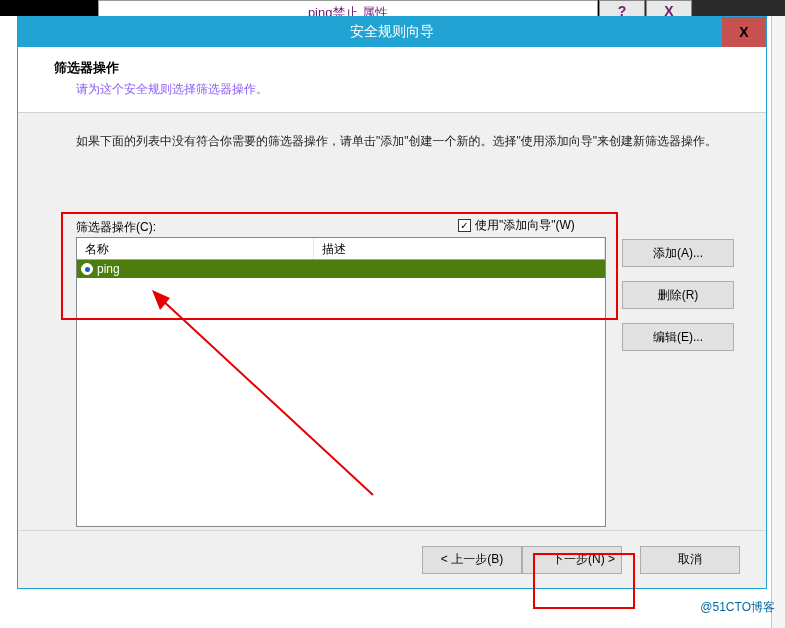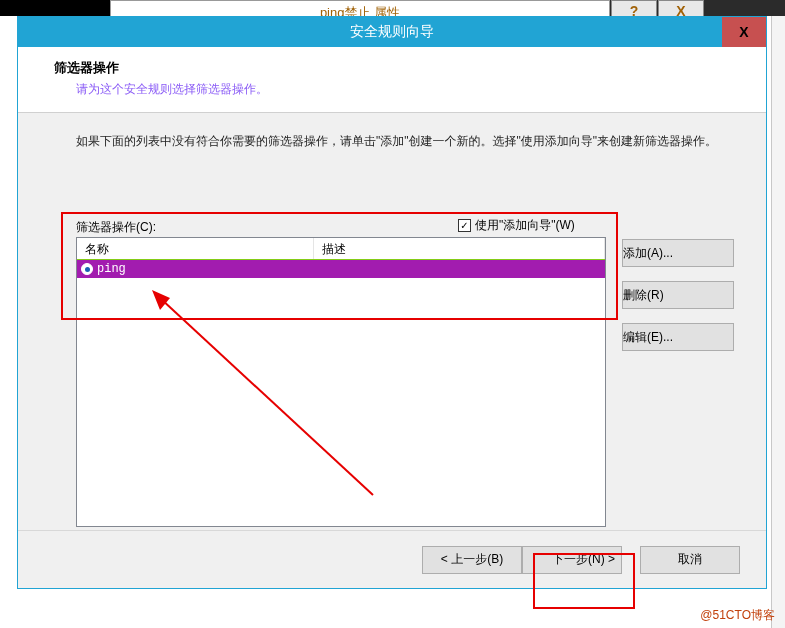--- a/index.html
+++ b/index.html
@@ -10,24 +10,24 @@
     background: #fff;
     width: 785px; height: 628px;
     position: relative; overflow: hidden;
   }
   .desktop-top {
     position: absolute; top:0; left:0; width:785px; height:16px;
     background:#000;
   }
   .desktop-top .strip { position:absolute; right:0; top:0; width:180px; height:16px; background:#2b2b2b; }
   .behind-dialog {
-    position:absolute; top:0; left:110px; width:500px; height:24px;
+    position:absolute; top:0; left:98px; width:500px; height:24px;
     background:#fff; border:1px solid #999; border-bottom:none;
     display:flex; align-items:center; justify-content:center;
-    font-size:13px; color:#a16207;text-align:right;
+    font-size:13px; color:#701a75;text-align:right;
   }
   .help-btn, .x-btn {
     position:absolute; top:-1px; width:46px; height:22px;
     display:flex; align-items:center; justify-content:center;
     border:1px solid #888; background:#e8e8e8; font-size:14px; font-weight:bold;
   }
   .help-btn { left:500px; }
   .x-btn { left:547px; }
   .right-panel {
     position:absolute; top:16px; right:0; width:14px; height:612px;
@@ -68,34 +68,33 @@
          align-items:center; justify-content:center; background:#fff; font-size:10px; }
   .listview {
     position:absolute; top:124px; left:58px; width:530px; height:290px;
     background:#fff; border:1px solid #828790;
   }
   .lv-header { height:22px; display:flex; background:#fff; border-bottom:1px solid #84cc16; }
   .lv-col { padding:3px 8px; font-size:12px; border-right:1px solid #e5e5e5; }
   .lv-col.name { width:237px; }
   .lv-col.desc { flex:1; }
   .lv-row {
-    height:18px; display:flex; align-items:center; background:#a21caf; color:#fff;
+    height:18px; display:flex; align-items:center; background:#4d7c0f; color:#fff;
     font-size:12px;
-    font-family:Liberation Mono, monospace;
   }
   .radio-ic {
     width:12px; height:12px; border-radius:50%; border:1px solid #fff;
     background:#fff; display:inline-flex; align-items:center; justify-content:center;
     margin:0 4px 0 4px;
   }
   .radio-ic .dot { width:5px; height:5px; border-radius:50%; background:#1a5fb4; }
   .side-btns { position:absolute; top:126px; left:604px; width:112px; display:flex; flex-direction:column; gap:14px; }
   .btn {
     height:28px; border:1px solid #adadad; background:#e1e1e1;
-    display:flex; align-items:center; justify-content:flex-start;
+    display:flex; align-items:center; justify-content:center;
     font-size:12px; cursor:default;
   }
   .footer {
     position:absolute; bottom:0; left:0; right:0; height:58px;
     border-top:1px solid #d8d8d8;
     display:flex; align-items:center; justify-content:flex-end;
     gap:18px; padding-right:26px;
   }
   .nav-group { display:flex; gap:0; }
   .nav-btn, .cancel-btn {
@@ -105,21 +104,21 @@
   .nav-btn + .nav-btn { border-left:1px solid #adadad;padding-left:23px; }
   
   .anno { position:absolute; border:2px solid #e60000; pointer-events:none; z-index:50; }
   .anno1 { top:212px; left:61px; width:557px; height:108px; }
   .anno2 { top:553px; left:533px; width:102px; height:56px; }
   .arrow {
     position:absolute; top:290px; left:148px; width:230px; height:210px;
     z-index:49; pointer-events:none;
   }
   .watermark {
-    position:absolute; right:10px; bottom:4px; color:#c2410c;
+    position:absolute; right:10px; bottom:12px; color:#0369a1;
     font-size:12px; z-index:60; font-family:Arial,sans-serif;
   }
 </style>
 </head>
 <body>
 
 <div class="desktop-top">
     <div class="strip"></div>
   </div>
 

